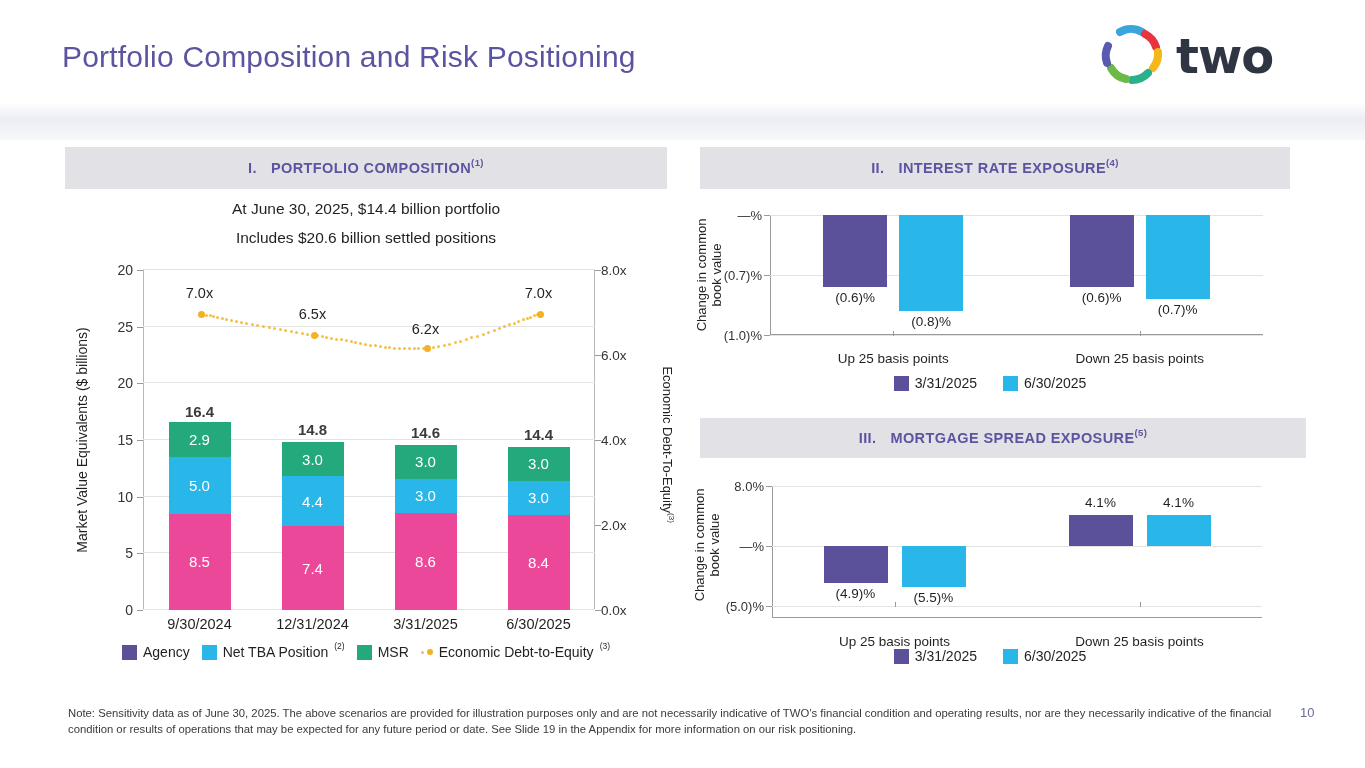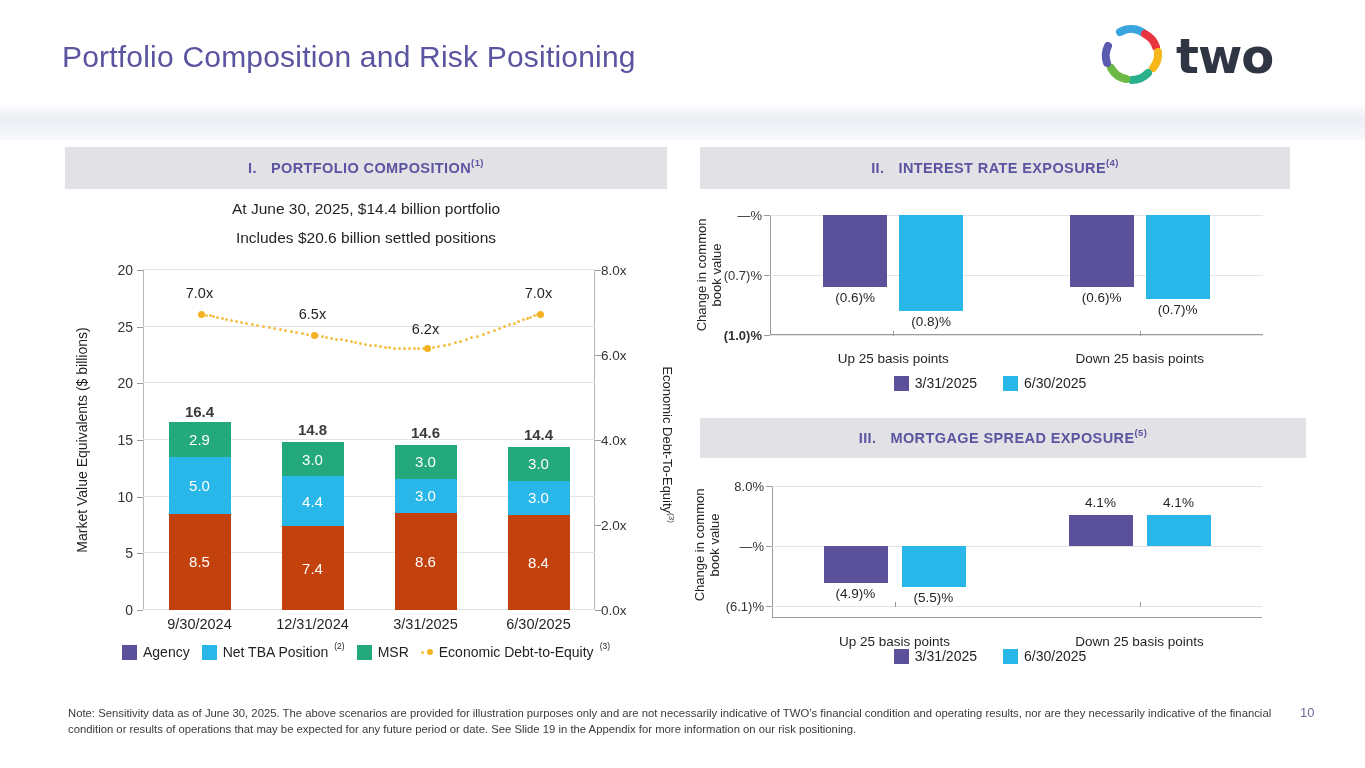--- a/index.html
+++ b/index.html
@@ -76,21 +76,21 @@
   #c1-ylabel-r {
     position:absolute; left:443px; top:175px; width:320px; text-align:center;
     font-size:13px; color:#231f20;
     transform:rotate(90deg); transform-origin:center;
     white-space:nowrap;
   }
   #c1-ylabel-r sup { font-size:8px; }
   .bar-col { position:absolute; bottom:0; width:62px; }
   .seg { position:absolute; width:100%; display:flex; align-items:center; justify-content:center;
          color:#ffffff; font-size:15px; }
-  .seg.agency { background:#c2410c; }
+  .seg.agency { background:#ec4899; }
   .seg.tba    { background:#29b6e8; }
   .seg.msr    { background:#23a97c; }
   .bar-total {
     position:absolute; width:100%; text-align:center;
     font-size:15px; font-weight:700; color:#3b3b3b;
   }
   .xtick {
     position:absolute; width:120px; text-align:center;
     font-size:14.5px; color:#231f20; top:354px;
   }
@@ -361,21 +361,21 @@
   <div class="plot" style="left:80px; top:10px; width:493px; height:120px;">
     <div class="axis-l"></div>
     <div class="axis-b"></div>
   <div class="gl" style="top: 0px;"></div>
       <div class="yt" style="left: -68px; top: 0px;">—%</div>
       <div class="ytm" style="left: -6px; top: 0px;"></div>
       <div class="gl" style="top: 60px;"></div>
       <div class="yt" style="left: -68px; top: 60px;">(0.7)%</div>
       <div class="ytm" style="left: -6px; top: 60px;"></div>
       <div class="gl" style="top: 120px;"></div>
-      <div class="yt" style="left: -68px; top: 120px; font-weight: bold;">(1.0)%</div>
+      <div class="yt" style="left: -68px; top: 120px;">(1.0)%</div>
       <div class="ytm" style="left: -6px; top: 120px;"></div>
       <div class="mbar p" style="left: 53.25px; width: 64px; top: 0px; height: 72px;"></div>
       <div class="vlab" style="left: 85.25px; top: 75px;">(0.6)%</div>
       <div class="mbar c" style="left: 129.25px; width: 64px; top: 0px; height: 96px;"></div>
       <div class="vlab" style="left: 161.25px; top: 99px;">(0.8)%</div>
       <div class="xcat" style="left: 123.25px; top: 136px;">Up 25 basis points</div>
       <div class="tickv" style="left: 123.25px; top: 116px;"></div>
       <div class="mbar p" style="left: 299.75px; width: 64px; top: 0px; height: 72px;"></div>
       <div class="vlab" style="left: 331.75px; top: 75px;">(0.6)%</div>
       <div class="mbar c" style="left: 375.75px; width: 64px; top: 0px; height: 84px;"></div>
@@ -406,21 +406,21 @@
   <div class="plot" style="left:82px; top:8px; width:490px; height:132px;">
     <div class="axis-l"></div>
     <div class="axis-b"></div>
   <div class="gl" style="top: 0px;"></div>
       <div class="yt" style="left: -68px; top: 0px;">8.0%</div>
       <div class="ytm" style="left: -6px; top: 0px;"></div>
       <div class="gl" style="top: 60px;"></div>
       <div class="yt" style="left: -68px; top: 60px;">—%</div>
       <div class="ytm" style="left: -6px; top: 60px;"></div>
       <div class="gl" style="top: 120px;"></div>
-      <div class="yt" style="left: -68px; top: 120px;">(6.1)%</div>
+      <div class="yt" style="left: -68px; top: 120px;">(5.0)%</div>
       <div class="ytm" style="left: -6px; top: 120px;"></div>
       <div class="mbar p" style="left: 51.5px; width: 64px; top: 60px; height: 36.75px;"></div>
       <div class="vlab" style="left: 83.5px; top: 99.75px;">(4.9)%</div>
       <div class="mbar c" style="left: 129.5px; width: 64px; top: 60px; height: 41.25px;"></div>
       <div class="vlab" style="left: 161.5px; top: 104.25px;">(5.5)%</div>
       <div class="xcat" style="left: 122.5px; top: 148px;">Up 25 basis points</div>
       <div class="tickv" style="left: 122.5px; top: 116px;"></div>
       <div class="mbar p" style="left: 296.5px; width: 64px; top: 29.25px; height: 30.75px;"></div>
       <div class="vlab" style="left: 328.5px; top: 9.25px;">4.1%</div>
       <div class="mbar c" style="left: 374.5px; width: 64px; top: 29.25px; height: 30.75px;"></div>

